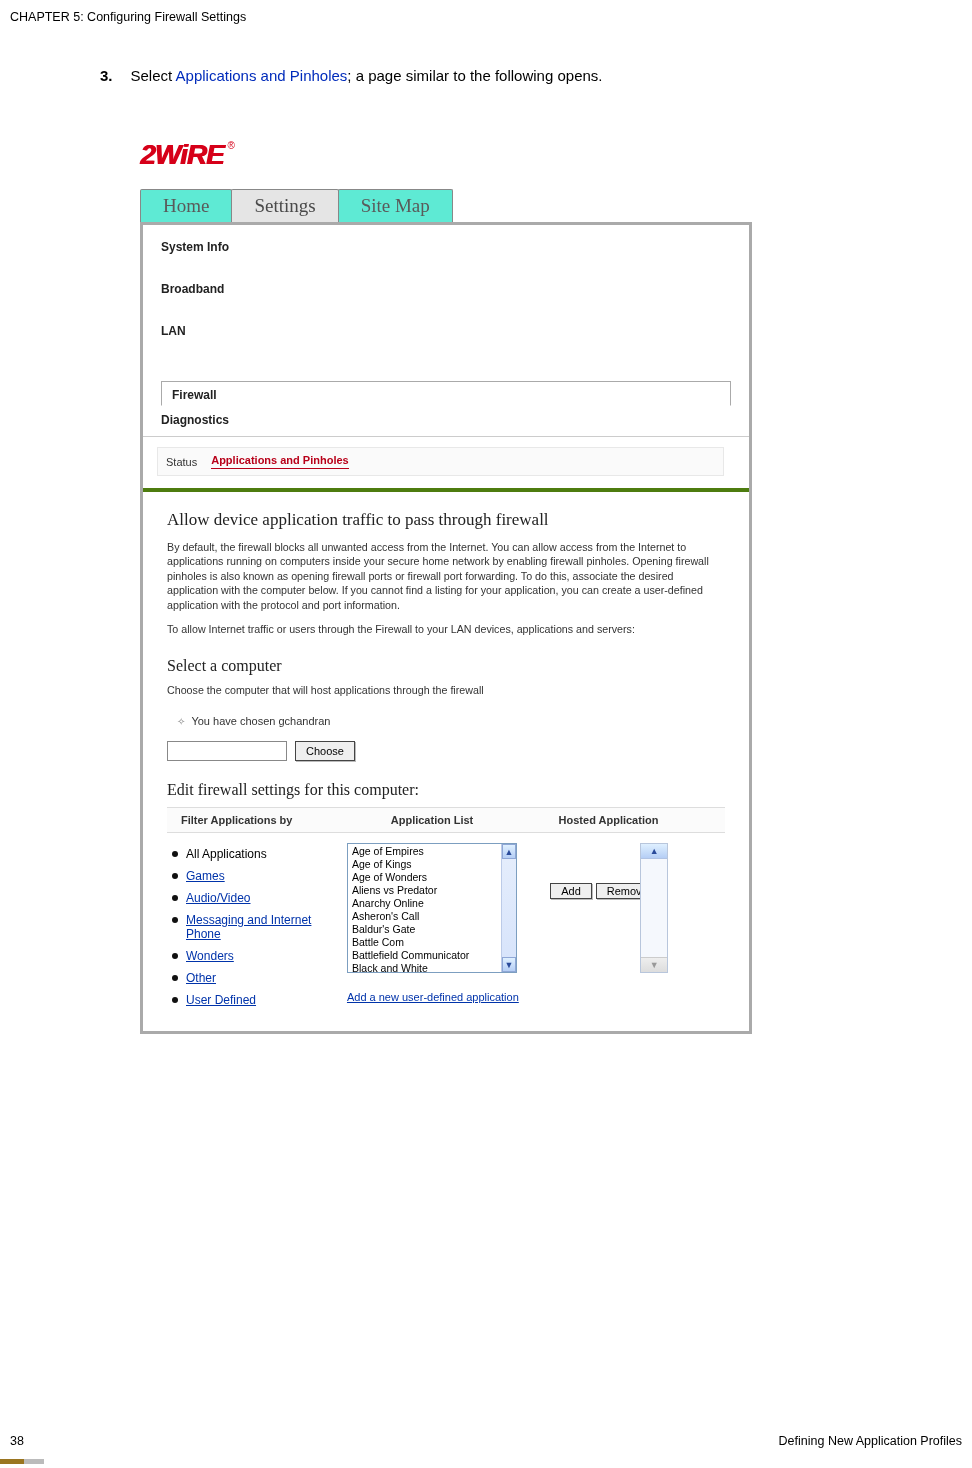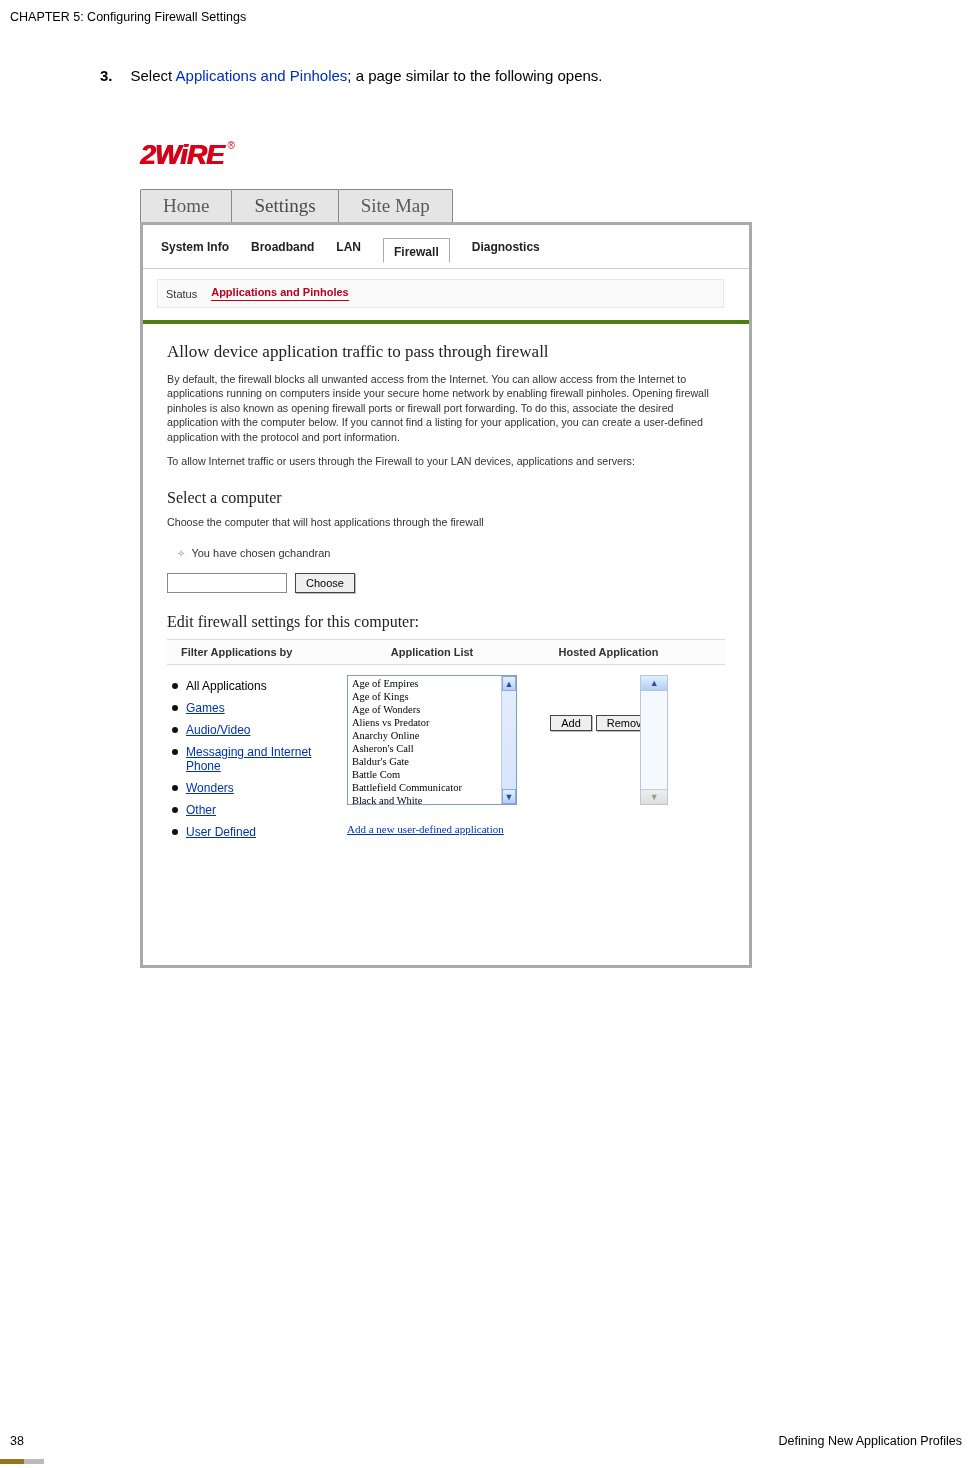--- a/index.html
+++ b/index.html
@@ -50,47 +50,48 @@
     display: flex;
     margin-top: 18px;
   }
   .main-tab {
     border: 1px solid #888;
     border-bottom: none;
     padding: 5px 22px;
     font-family: "Times New Roman", serif;
     font-size: 19px;
     color: #5a5a5a;
-    background: #e5e5e5;
+    background: #5eead4;
     border-radius: 2px 2px 0 0;
     margin-right: -1px;
   }
   .main-tab.active { background: #e5e5e5; color:#4a4a4a; }
   .screenshot-body {
     border: 3px solid #aaa;
     background: #fff;
     min-height: 746px;
     position: relative;
   }
   .sub-tabs {
     display: flex;
     gap: 22px;
     padding: 12px 18px 6px 18px;
     font-size: 12px;
     font-weight: bold;
     color: #222;
     border-bottom: 1px solid #ccc;
+    flex-direction: column;
   }
   .sub-tab { padding: 3px 0; }
   .sub-tab.active {
     border: 1px solid #aaa;
     border-bottom: 1px solid #fff;
     padding: 6px 10px 3px 10px;
     position: relative;
-    top: 1px;
+    top: 18px;
     background: #fff;
     font-weight: bold;
   }
   .status-row {
     padding: 10px 25px 12px 14px;
     font-size: 11px;
     color: #333;
     border-bottom: 4px solid #4d7c0f;
   }
   .status-row-inner {
@@ -172,21 +173,21 @@
     font-size: 12px;
     padding: 0 0 0 5px;
   }
   .filters .item {
     display: flex;
     gap: 8px;
     padding: 4px 0;
     align-items: flex-start;
   }
   .bullet { width: 6px; height: 6px; border-radius: 50%; background: #111; margin-top: 4px; flex-shrink: 0; }
-  .applist-wrap { width: 205px; font-family: Liberation Serif, serif; }
+  .applist-wrap { width: 205px; }
   .app-select {
     width: 170px;
     height: 130px;
     border: 1px solid #7c9ec0;
     font-size: 10.5px;
     overflow: hidden;
     position:relative;
     background:#fff;
   }
   .app-select .opts { padding: 1px 0;}

